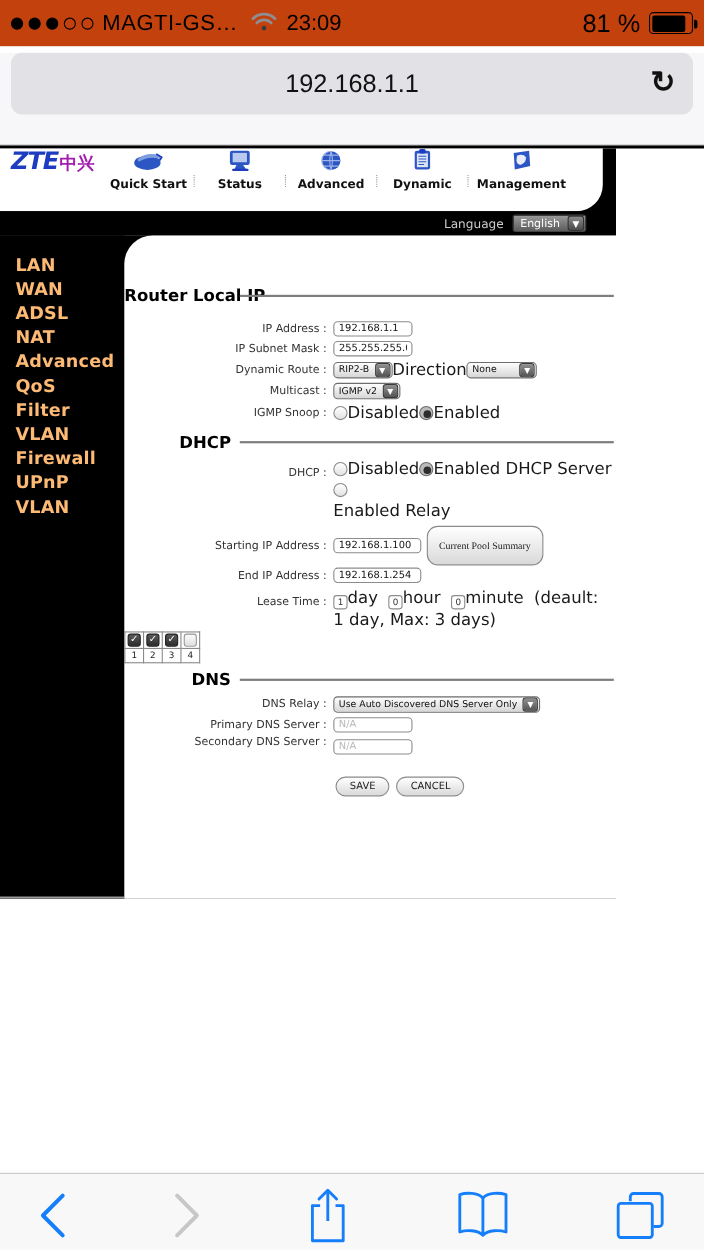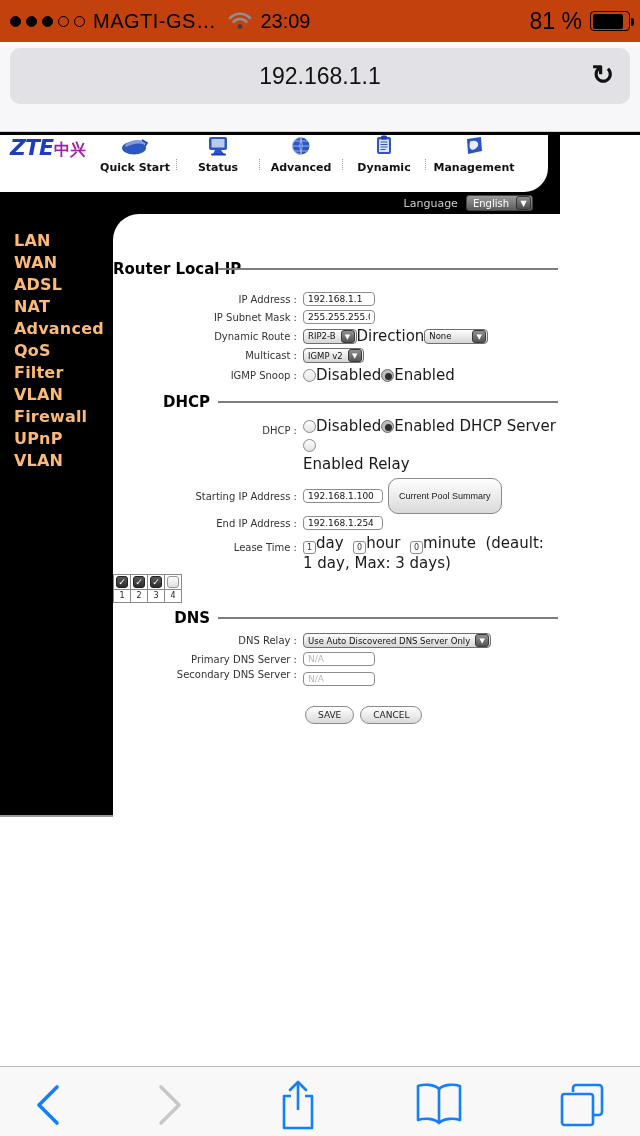--- a/index.html
+++ b/index.html
@@ -66,21 +66,21 @@
 
   .sel { display:flex; align-items:center; border:1px solid #6e6e6e; border-radius:4px; background:linear-gradient(#fefefe,#d6d6d6); height:15px; }
   .sel .val { font-size:8.5px; color:#111; padding:0 4px; white-space:nowrap; }
   .sel .arrow { width:14px; height:13px; margin:0 1px; background:linear-gradient(#909090,#555); border:1px solid #3a3a3a; border-radius:3px; color:#fff; font-size:7px; line-height:12px; text-align:center; flex:none; }
 
   .big { font-size:15px; color:#1a1a1a; }
   .radio { display:inline-block; width:13px; height:13px; border-radius:50%; border:1px solid #8a8a8a; background:linear-gradient(#fff,#e2e2e2); vertical-align:-2px; position:relative; flex:none; }
   .radio.on { border-color:#6e6e6e; background:#bbb; }
   .radio.on::after { content:""; position:absolute; left:3px; top:3px; width:7px; height:7px; border-radius:50%; background:#2d2d2d; }
 
-  .pill-btn { border:1px solid #8a8a8a; border-radius:10px; background:linear-gradient(#fff,#d9d9d9); font-size:9px; color:#222; padding:12px 10px; font-family:Liberation Sans, sans-serif; white-space:nowrap; cursor:pointer; }
+  .pill-btn { border:1px solid #8a8a8a; border-radius:10px; background:linear-gradient(#fff,#d9d9d9); font-size:9px; color:#222; padding:12px 10px; font-family:Liberation Serif, serif; white-space:nowrap; cursor:pointer; }
 
   .mini { width:13px; height:13px; border:1px solid #8c8c8c; border-radius:3px; font-size:8px; text-align:center; color:#333; padding:0; font-family:"DejaVu Sans", sans-serif; display:inline-block; vertical-align:-2px; }
 
   .ports { border-collapse:collapse; }
   .ports td { border:1px solid #8a8a8a; text-align:center; padding:1px 2px; }
   .ports .num { font-size:8px; color:#222; height:11px; line-height:10px; }
   .cb { display:block; width:12px; height:12px; border-radius:3px; border:1px solid #999; background:linear-gradient(#fcfcfc,#e0e0e0); font-size:9px; line-height:11px; color:#fff; text-align:center; }
   .cb.on { background:linear-gradient(#5a5a5a,#2c2c2c); border-color:#222; }
 
   .actions { margin:20px 0 0 192px; display:flex; gap:6px; }

